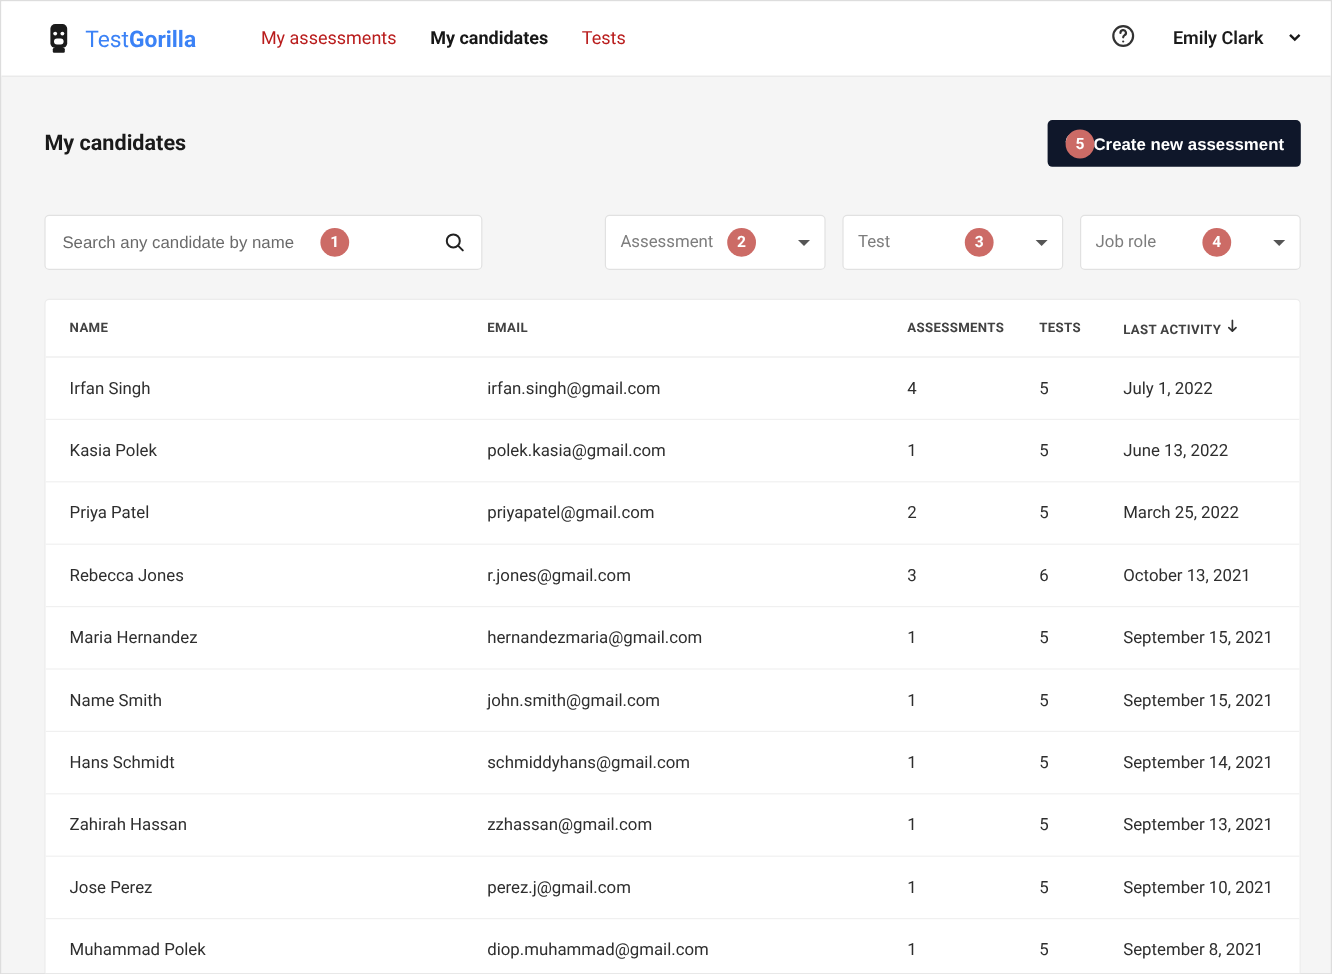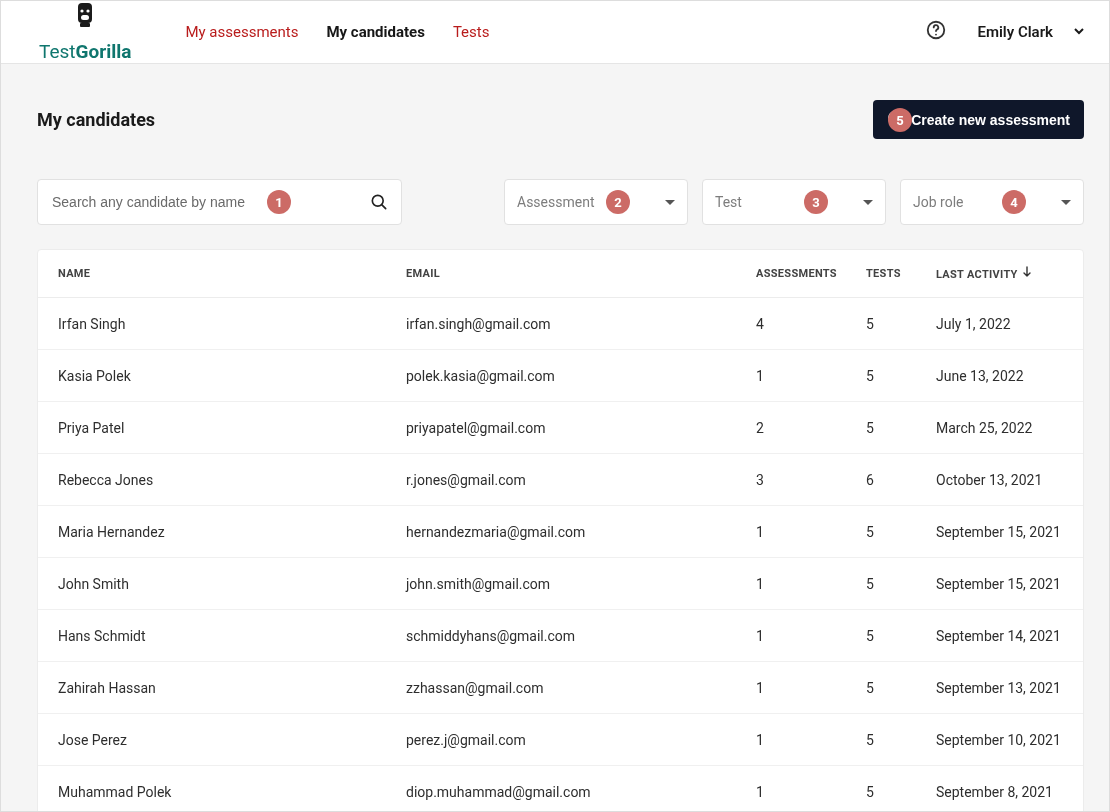--- a/index.html
+++ b/index.html
@@ -20,23 +20,22 @@
     border-bottom: 1px solid #e5e5e5;
     height: 63px;
     padding: 0 24px 0 38px;
   }
   .logo {
     display: flex;
     align-items: center;
     gap: 12px;
     font-size: 19px;
     font-weight: 400;
-    color: #0f766e;
+    color: #3b82f6;
     margin-right: 54px;
-    flex-direction: column;
   }
   .logo svg { display: block; }
   .logo .brand-first { font-weight: 400; }
   .logo .brand-second { font-weight: 700; }
   .nav {
     display: flex;
     gap: 28px;
   }
   .nav-item {
     font-size: 15px;
@@ -357,21 +356,21 @@
         </div>
         <div class="trow">
           <div class="col-name">Maria Hernandez</div>
           <div class="col-email">hernandezmaria@gmail.com</div>
           <div class="col-assessments">1</div>
           <div class="col-tests">5</div>
           <div class="col-activity">September 15, 2021</div>
           <div class="col-chevron"></div>
         </div>
         <div class="trow">
-          <div class="col-name">John Smith</div>
+          <div class="col-name">Name Smith</div>
           <div class="col-email">john.smith@gmail.com</div>
           <div class="col-assessments">1</div>
           <div class="col-tests">5</div>
           <div class="col-activity">September 15, 2021</div>
           <div class="col-chevron"></div>
         </div>
         <div class="trow">
           <div class="col-name">Hans Schmidt</div>
           <div class="col-email">schmiddyhans@gmail.com</div>
           <div class="col-assessments">1</div>

